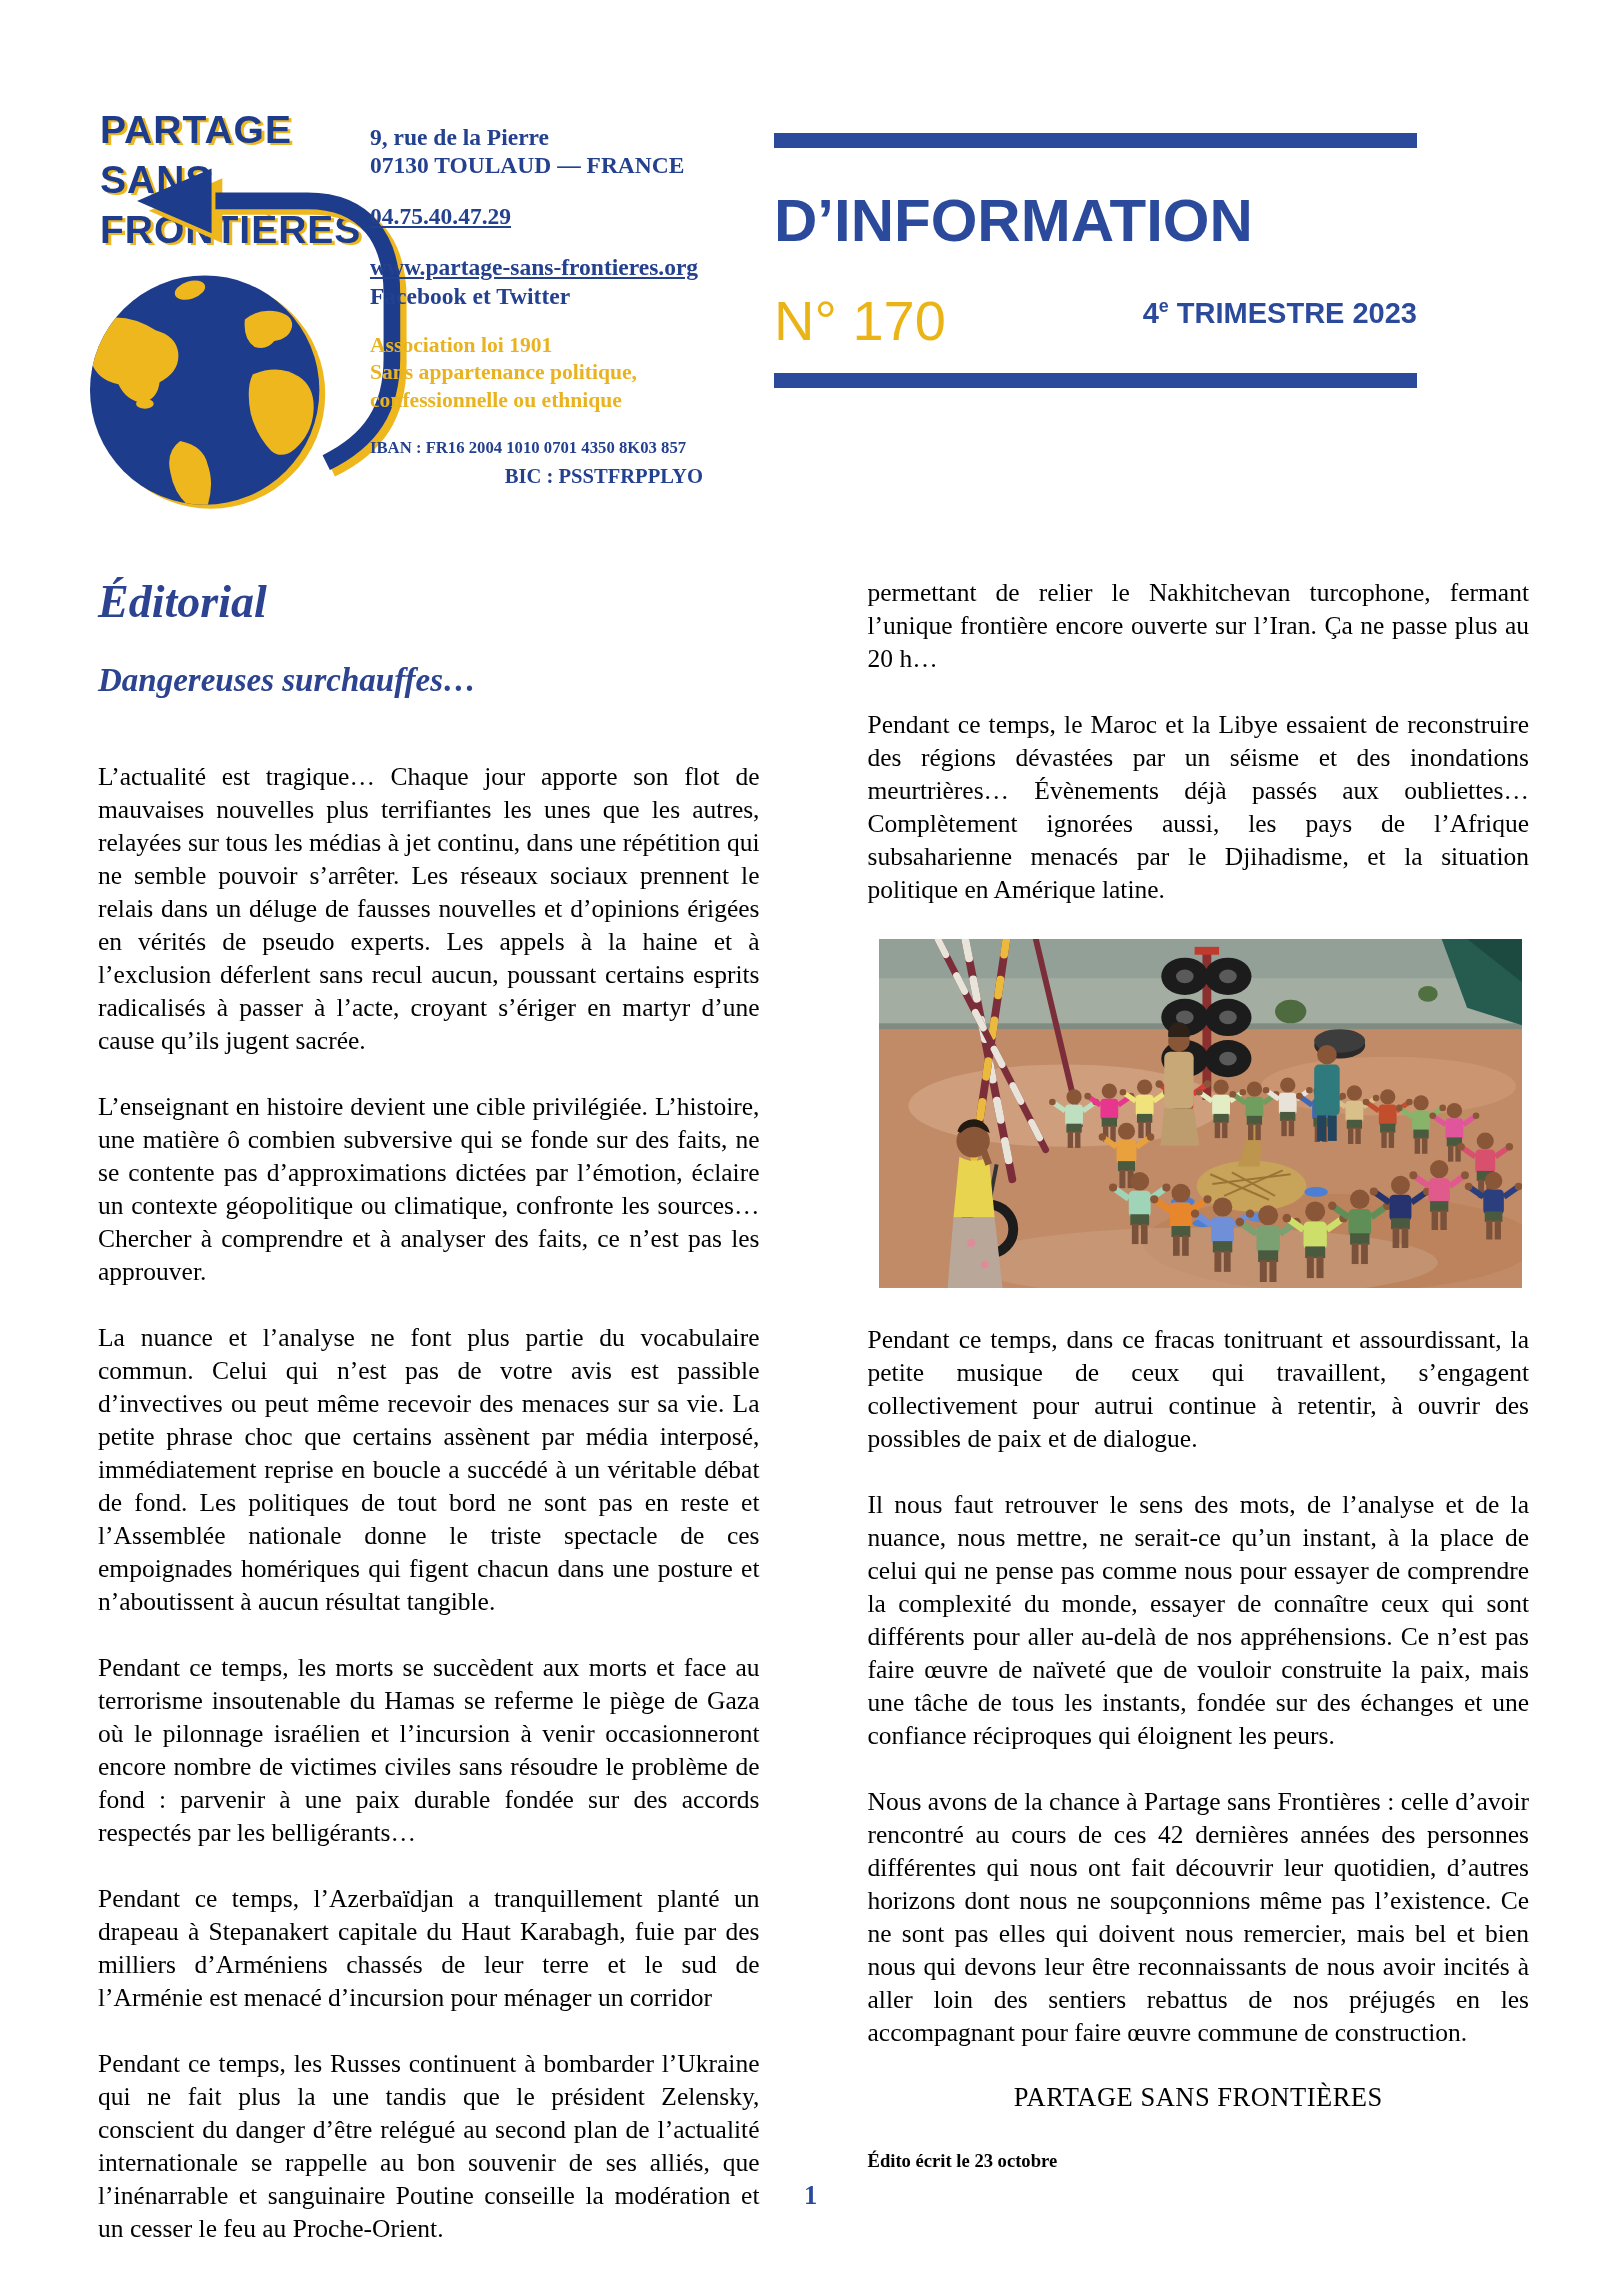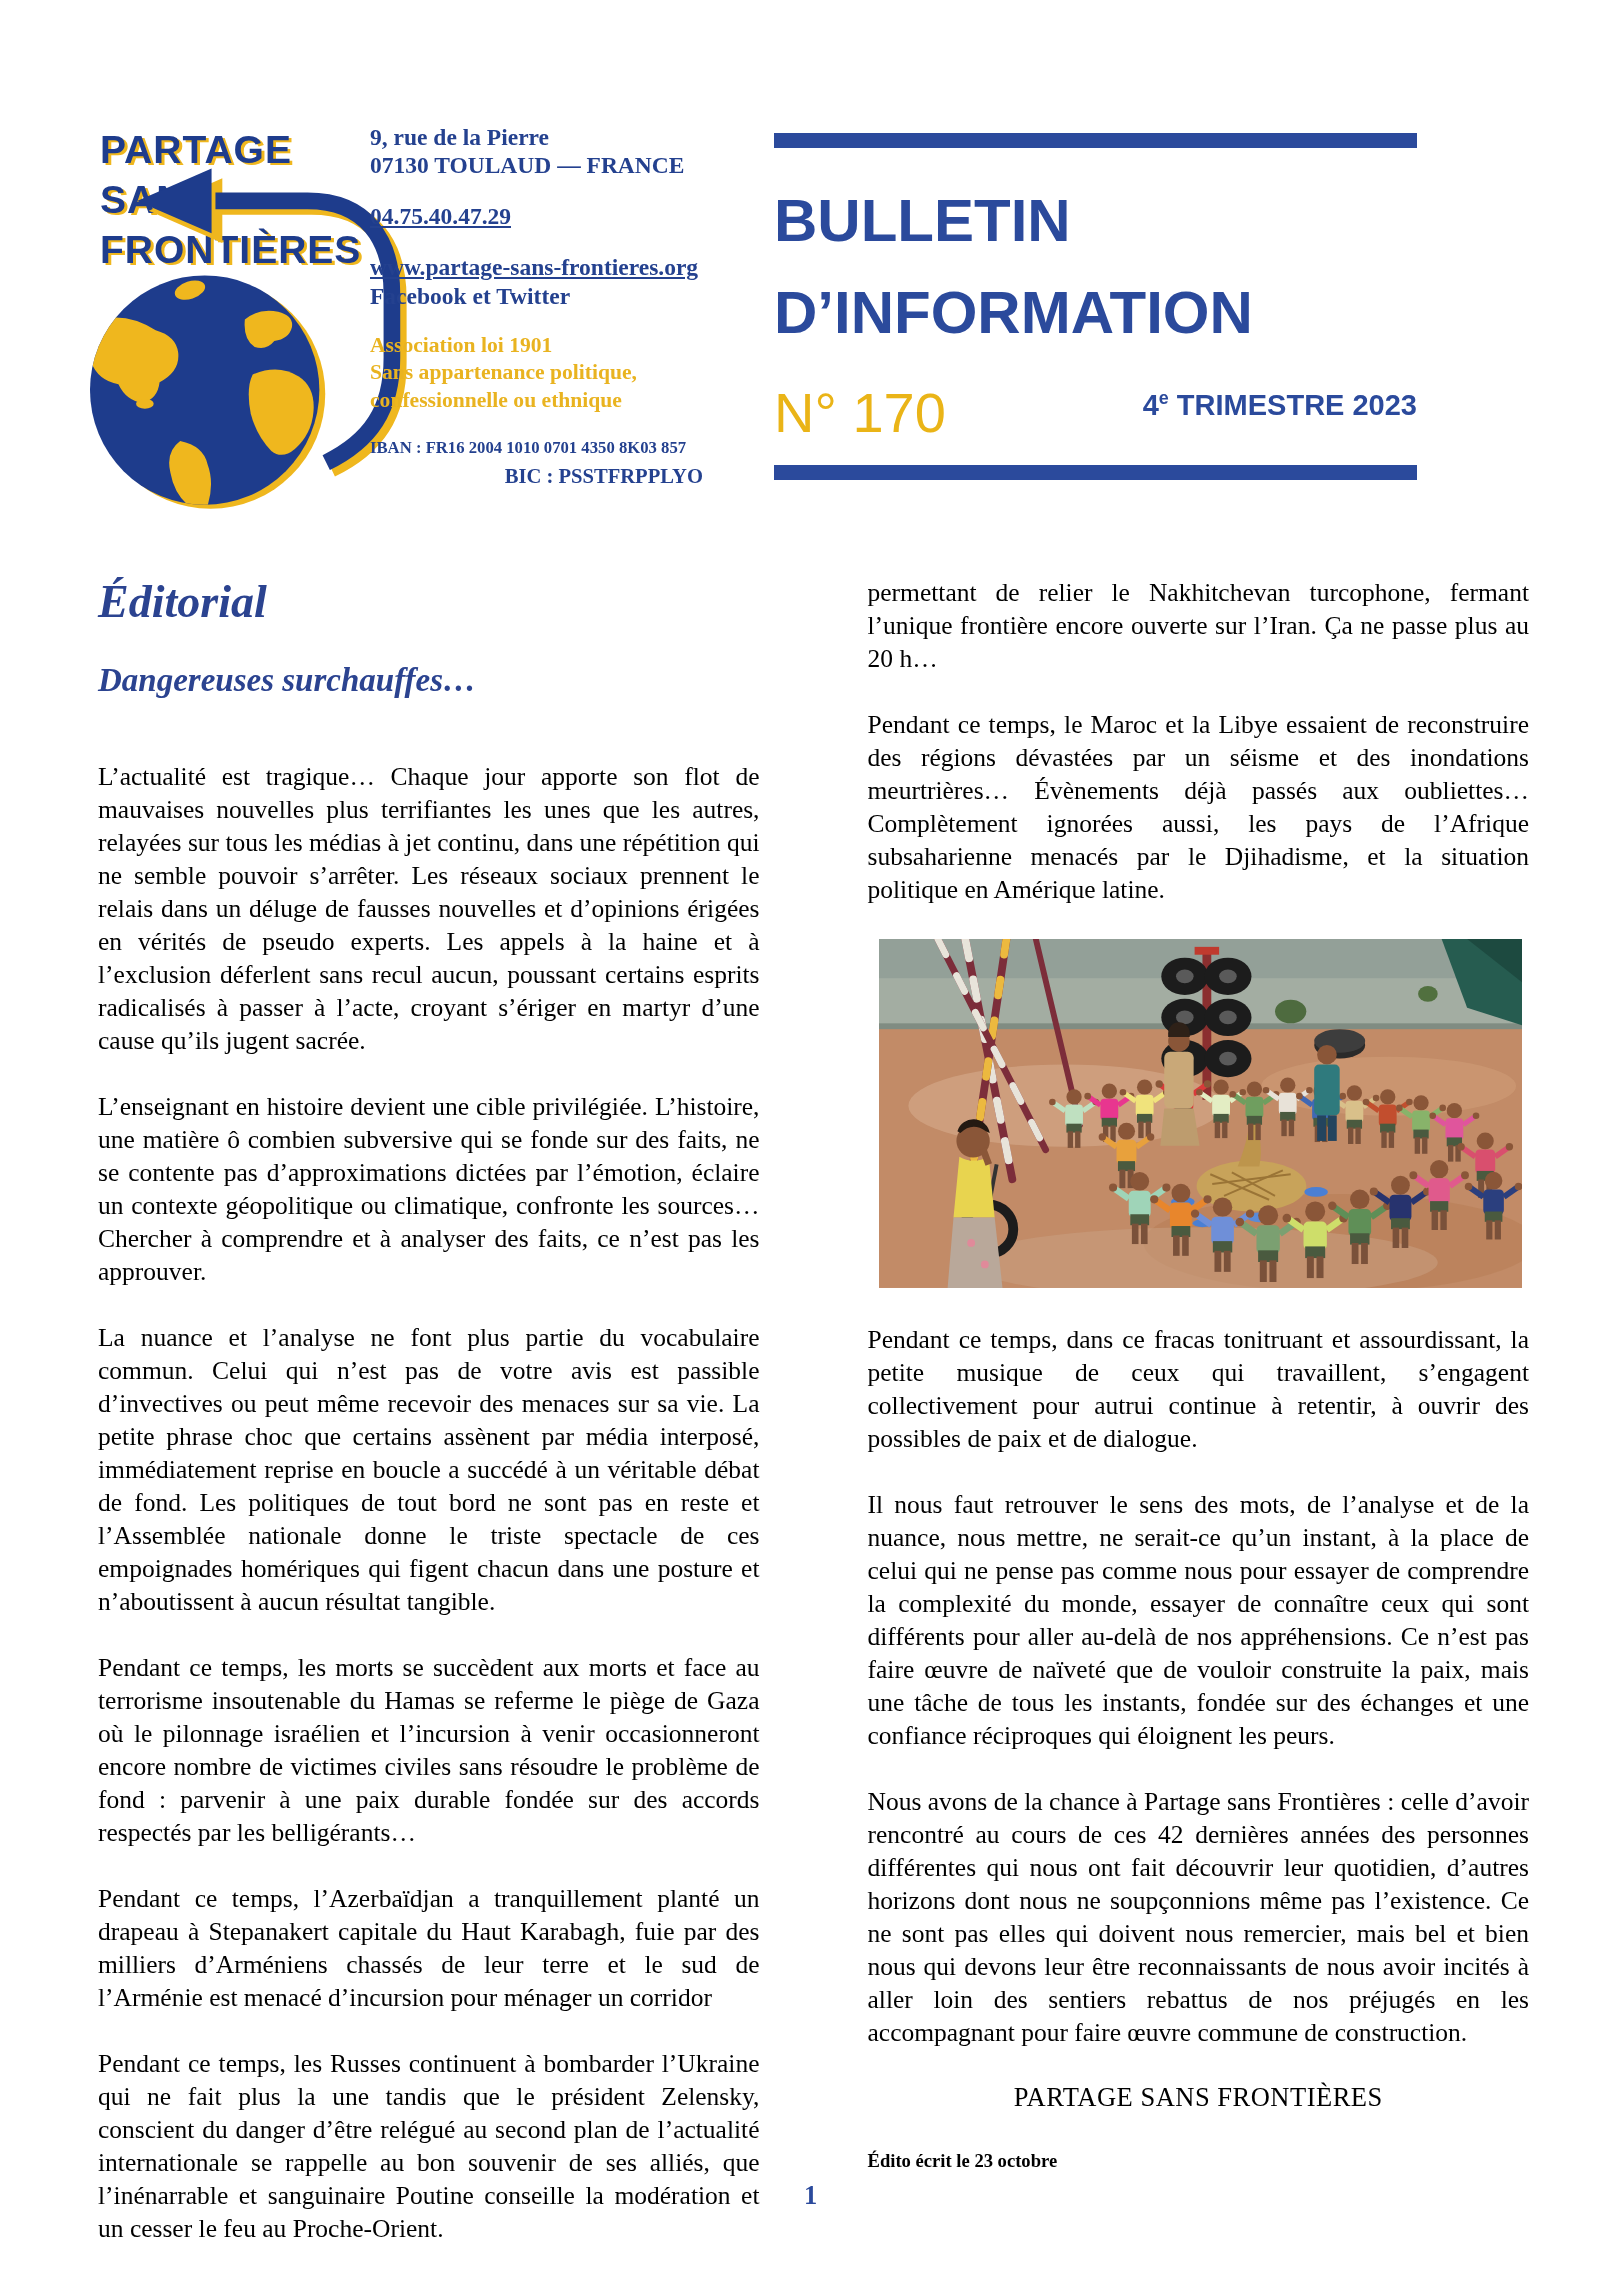--- a/index.html
+++ b/index.html
@@ -1,20 +1,20 @@
 <!DOCTYPE html>
 <html><head>
 <meta charset="utf-8">
 <style>
   html,body{margin:0;padding:0;background:#e8e8e8;}
   .page{position:relative;width:1621px;height:2293px;background:#ffffff;margin:0 auto;overflow:hidden;
         font-family:"Liberation Serif",serif;color:#000;}
   
   .header{position:relative;height:547px;}
-  .logo-text{position:absolute;left:100px;top:125px;font-family:"Liberation Sans",sans-serif;
+  .logo-text{position:absolute;left:100px;top:105px;font-family:"Liberation Sans",sans-serif;
              font-weight:bold;font-size:39px;line-height:50px;letter-spacing:1px;color:#1e3c8c;
              text-shadow:2.9px 2px 0 #efb71e;}
   .logo-art{position:absolute;left:-11.8px;top:147px;width:451px;height:397px;}
   .contact{position:absolute;left:370px;top:123px;width:333px;color:#24418f;}
   .c-group{margin-bottom:21.6px;}
   .c-line{font-weight:bold;font-size:23.5px;line-height:28px;}
   .c-link{display:inline-block;font-size:23.5px;line-height:30px;text-decoration:underline;cursor:pointer;}
   .c-link.bold{font-weight:bold;}
   .c-gold{color:#e9b320;font-weight:bold;font-size:21.6px;line-height:27.4px;}
   .c-iban{font-size:16.7px;font-weight:bold;line-height:23.5px;}
@@ -95,21 +95,20 @@
         <div class="c-gold">Sans appartenance politique,</div>
         <div class="c-gold">confessionnelle ou ethnique</div>
       </div>
       <div class="c-iban">IBAN : FR16 2004 1010 0701 4350 8K03 857</div>
       <div class="c-bic">BIC : PSSTFRPPLYO</div>
     </div>
 
     <div class="masthead">
       <div class="bar"></div>
       <div class="mast-title">
-        <div>BULLETIN</div>
         <div>D’INFORMATION</div>
       </div>
       <div class="issue-row">
         <div class="issue">N° 170</div>
         <div class="quarter"><span>4</span><sup>e</sup><span> TRIMESTRE 2023</span></div>
       </div>
       <div class="bar bar-bottom"></div>
     </div>
   </header>
 

